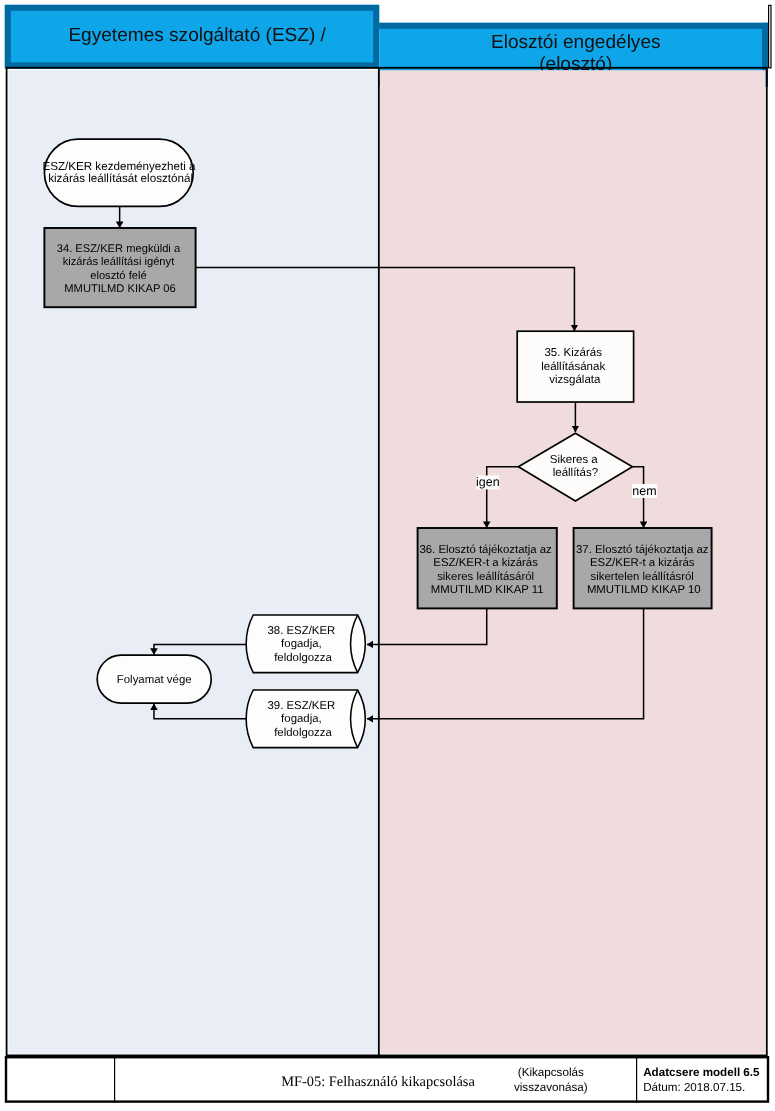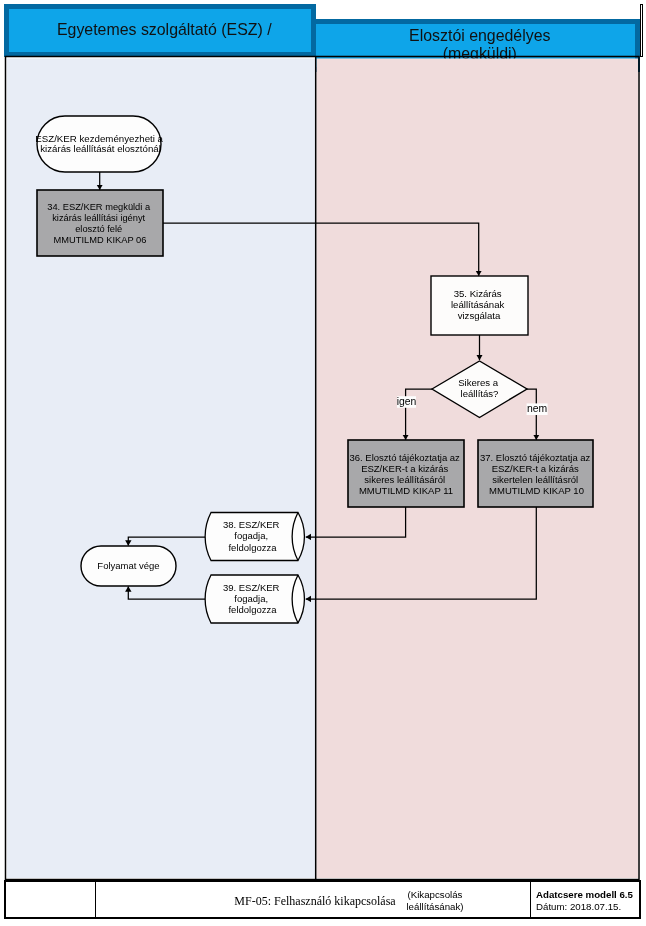--- a/index.html
+++ b/index.html
@@ -18,21 +18,21 @@
 <div id="page">
 
   <div class="lane-head" style="left:4px;top:4px;width:311.6px;height:52.5px;">
     <div>
       <div>Egyetemes szolgáltató (ESZ) /</div>
     </div>
   </div>
   <div class="lane-head" style="left:315.6px;top:4px;width:324.4px;height:52.5px;border-left:none;margin-top:15px;">
     <div>
       <div>Elosztói engedélyes</div>
-      <div>(megküldi)</div>
+      <div>(elosztó)</div>
     </div>
   </div>
   <div style="position:absolute;left:639.6px;top:4px;width:3.8px;height:52.5px;box-sizing:border-box;border:1.6px solid #000;background:#fff;"></div>
 
   <svg class="diagram" width="646" height="926">
     <defs>
       <marker id="ah" markerWidth="9" markerHeight="9" refX="5.3" refY="3.2" orient="auto" markerUnits="userSpaceOnUse">
         <path d="M0,0 L5.5,3.2 L0,6.4 z" fill="#000"></path>
       </marker>
     </defs>
@@ -121,24 +121,24 @@
     </g>
   </svg>
 
   <div class="footer-outer" style="left:4px;top:880px;width:637px;height:39.3px;"></div>
   <div class="vsep" style="left:94.6px;top:880px;width:1.3px;height:39.3px;"></div>
   <div class="vsep" style="left:529.6px;top:880px;width:1.3px;height:39.3px;"></div>
 
   <div class="ft" style="left:200px;top:882.6px;width:230px;height:38px;justify-content:center;">
     <span style="font-family:'Liberation Serif',serif;font-size:12px;color:#000;">MF-05: Felhasználó kikapcsolása</span>
   </div>
-  <div class="ft" style="left:385px;top:881.4px;width:100px;height:39px;justify-content:center;font-size:9.7px;color:#000;text-align:center;line-height:1.2;">
+  <div class="ft" style="left:409px;top:881.4px;width:100px;height:39px;justify-content:center;font-size:9.7px;color:#000;text-align:center;line-height:1.2;">
     <div class="ft-txt">
       <div>(Kikapcsolás</div>
-      <div>leállításának)</div>
+      <div>visszavonása)</div>
     </div>
   </div>
   <div class="ft" style="left:536px;top:881.3px;width:105px;height:39px;font-size:9.7px;color:#000;line-height:1.25;">
     <div>
       <div style="font-weight:bold;">Adatcsere modell 6.5</div>
       <div>Dátum: 2018.07.15.</div>
     </div>
   </div>
 </div>
 

